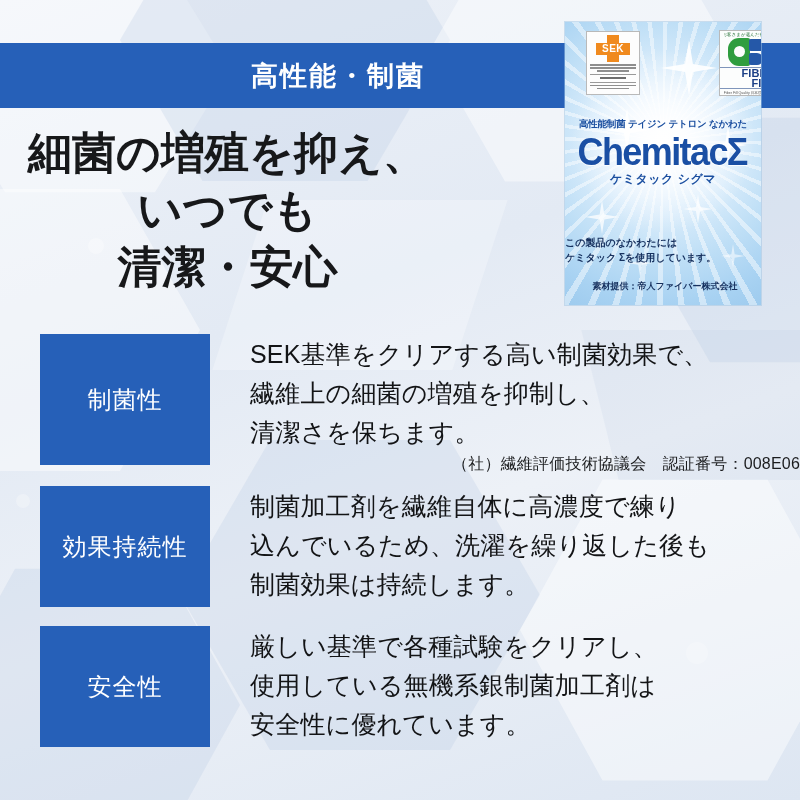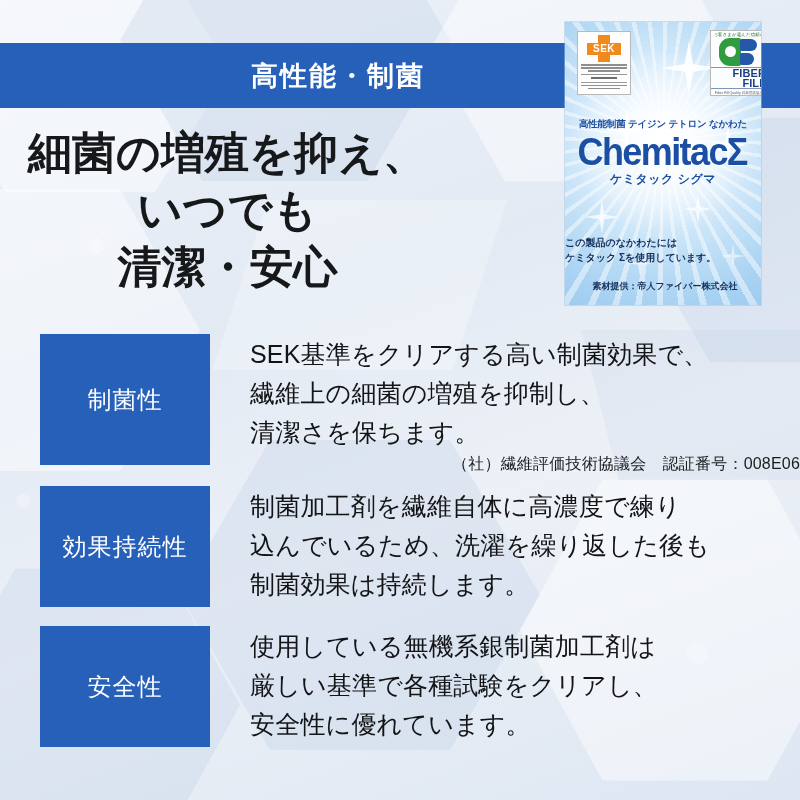--- a/index.html
+++ b/index.html
@@ -117,21 +117,21 @@
   
   .spark {
     position: absolute;
     background: #ffffff;
     clip-path: polygon(50% 0%, 57% 43%, 100% 50%, 57% 57%, 50% 100%, 43% 57%, 0% 50%, 43% 43%);
     opacity: 0.9;
   }
 
   .pkg-logos {
     position: absolute;
-    left: 1px; top: 0;
+    left: 10px; top: 0;
     width: 212px;
     height: 86px;
   }
   
   .sek {
     position: absolute;
     left: 11px;
     top: 9px;
     width: 52px;
     height: 62px;
@@ -518,20 +518,20 @@
       <div class="feat-body">
         <span class="feat-line">制菌加工剤を繊維自体に高濃度で練り</span>
         <span class="feat-line">込んでいるため、洗濯を繰り返した後も</span>
         <span class="feat-line">制菌効果は持続します。</span>
       </div>
     </div>
 
     <div class="feature-row row-3">
       <div class="feat-label">安全性</div>
       <div class="feat-body">
+        <span class="feat-line">厳しい基準で各種試験をクリアし、</span>
         <span class="feat-line">使用している無機系銀制菌加工剤は</span>
-        <span class="feat-line">厳しい基準で各種試験をクリアし、</span>
         <span class="feat-line">安全性に優れています。</span>
       </div>
     </div>
 
   </div>
 </div>
 
 </body></html>

